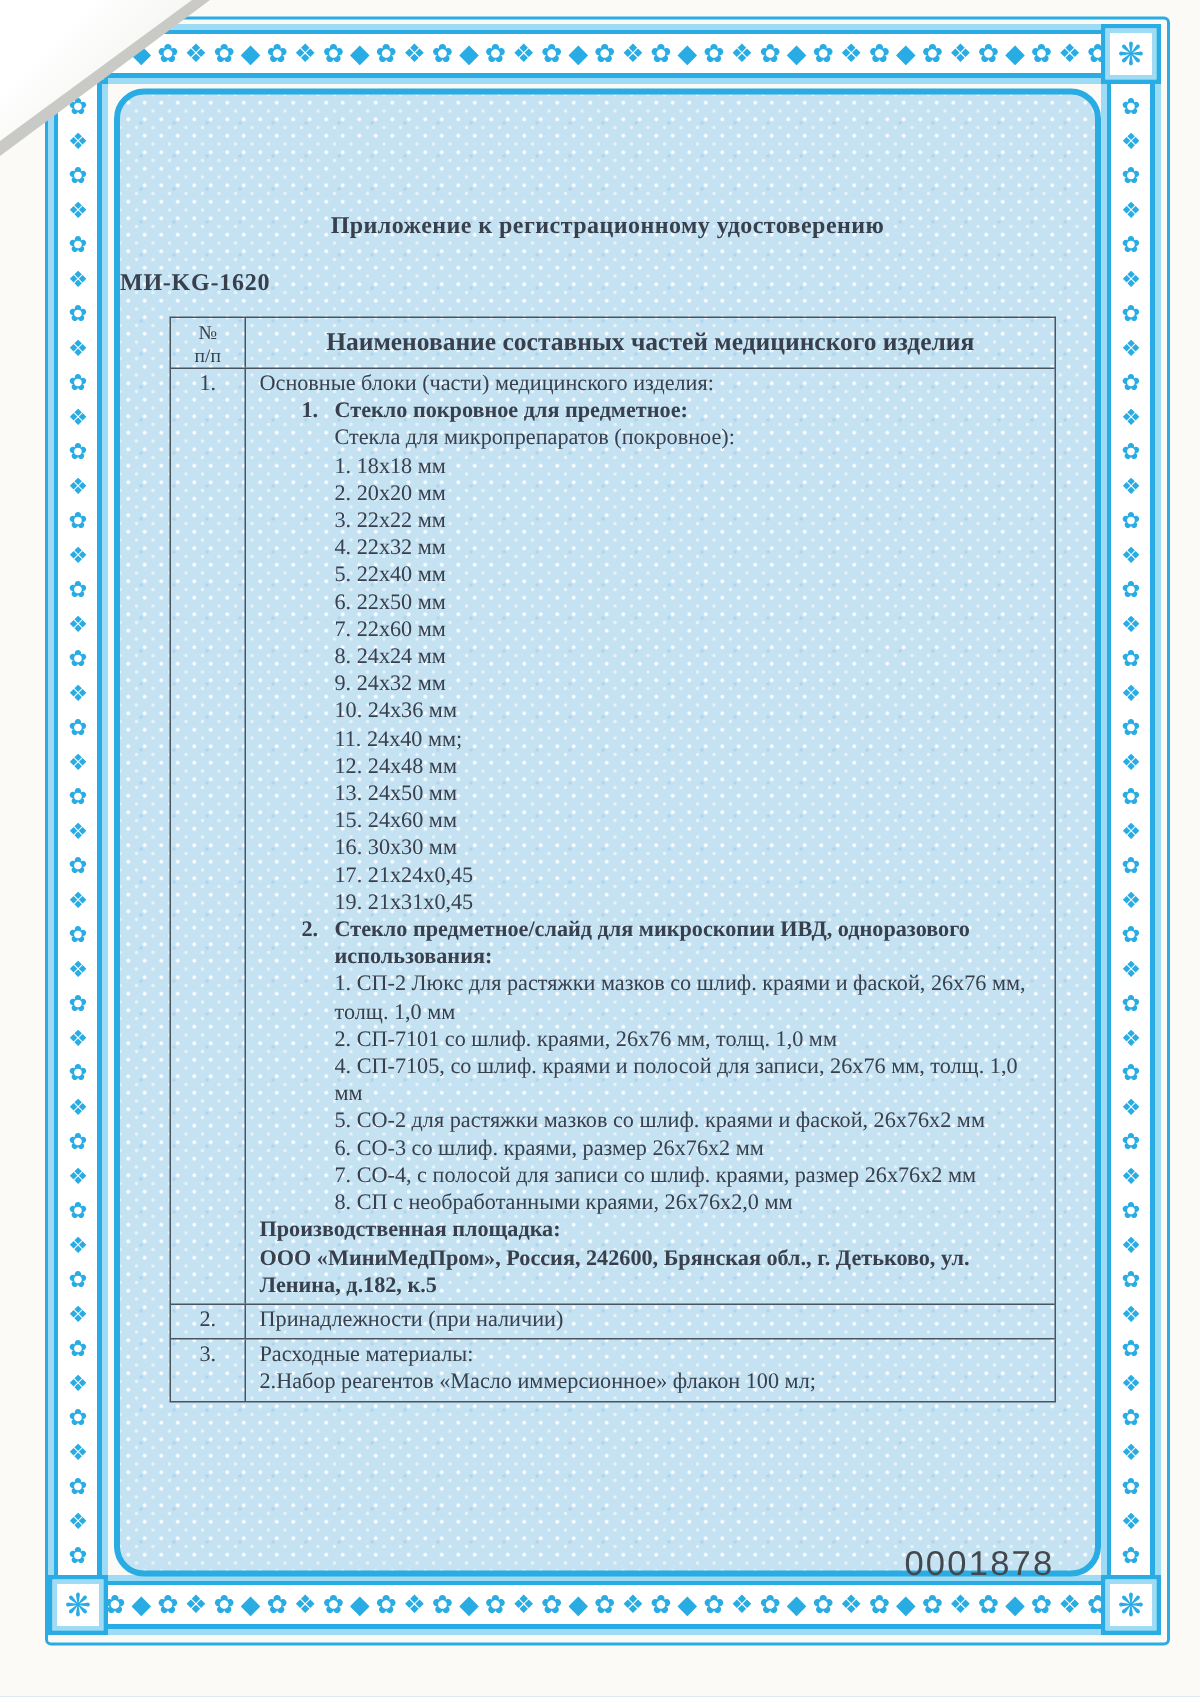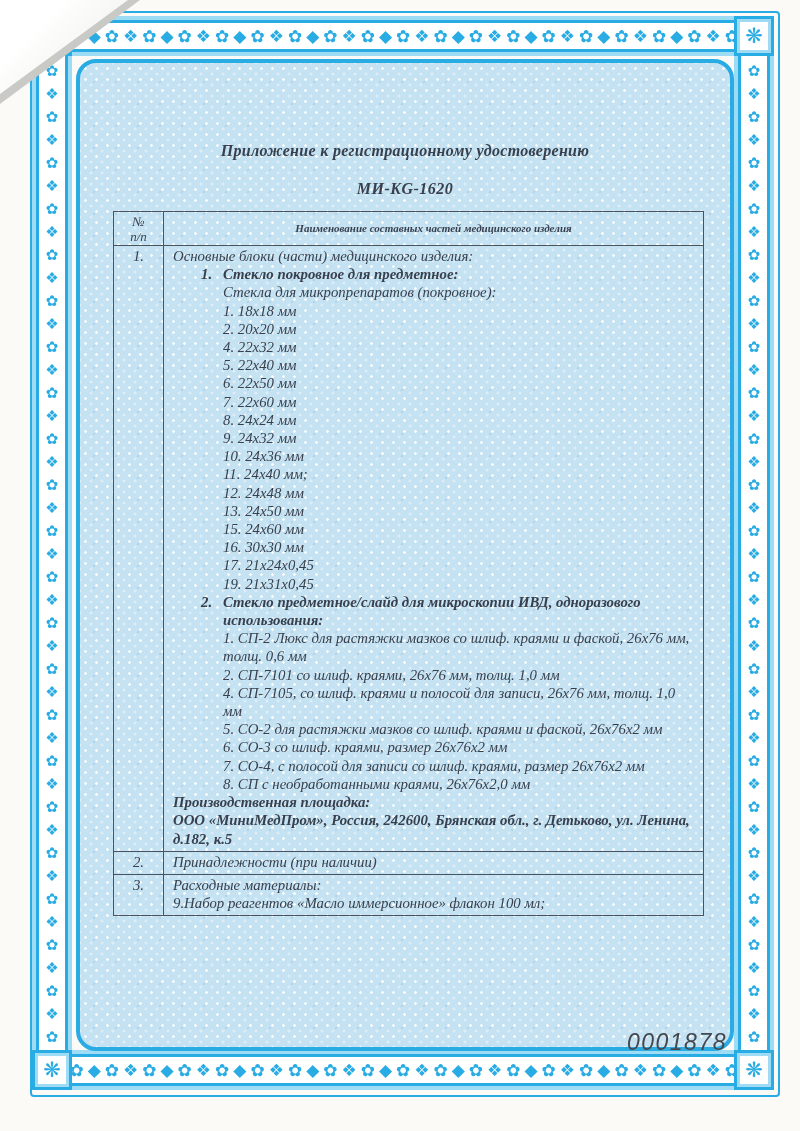--- a/index.html
+++ b/index.html
@@ -30,48 +30,48 @@
 
   
   .inner{position:absolute;left:76px;top:59px;width:658px;height:992px;box-sizing:border-box;
     border:4px solid #29ace3;border-radius:20px;
     background-color:#c5e2f3;
     background-image:
       radial-gradient(circle,rgba(255,255,255,.95) 1.1px,rgba(255,255,255,0) 1.5px),
       radial-gradient(circle,rgba(255,255,255,.55) 1px,rgba(255,255,255,0) 1.4px),
       radial-gradient(circle,rgba(150,195,228,.45) 1px,rgba(150,195,228,0) 1.5px);
     background-size:11px 11px,11px 11px,22px 22px;
-    background-position:0 0,5.5px 5.5px,3px 8px;font-style:italic;}
+    background-position:0 0,5.5px 5.5px,3px 8px;}
 
   .title-block{position:absolute;left:0;top:79px;width:650px;text-align:center;color:#38404d;}
   .title-line{font-weight:bold;font-size:16px;letter-spacing:.3px;}
-  .title-line2{position:absolute;left:0;top:117px;width:650px;text-align:center;
+  .title-line2{position:absolute;left:0;top:117px;width:650px;text-align:left;
     font-weight:bold;font-size:16px;color:#38404d;letter-spacing:.5px;}
 
   
   .tbl{position:absolute;left:33px;top:148px;width:591px;box-sizing:border-box;
     border:1px solid #4a5360;color:#38404d;font-size:14.8px;line-height:18.2px;}
   .thead{display:flex;border-bottom:1px solid #4a5360;}
   .th-num{width:49px;flex:none;border-right:1px solid #4a5360;text-align:center;
     font-size:13px;line-height:15px;padding:2px 0 1px 0;}
   .th-name{flex:1;display:flex;align-items:center;justify-content:center;
-    font-weight:bold;font-size:11px;text-align:left;padding:2px 6px;}
+    font-weight:bold;font-size:17px;text-align:left;padding:2px 6px;}
   .trow{display:flex;border-bottom:1px solid #4a5360;}
   .trow:last-child{border-bottom:none;}
   .td-num{width:49px;flex:none;border-right:1px solid #4a5360;text-align:center;padding-top:1px;}
   .td-body{flex:1;padding:1px 6px 3px 9px;}
   .b-text{}
   .b-heading{font-weight:bold;display:flex;padding-left:28px;}
   .h-num{width:22px;flex:none;}
   .h-text{flex:1;}
   .b-sub{padding-left:50px;}
   .b-item{padding-left:50px;}
   .b-bold{font-weight:bold;}
 
-  .serial{position:absolute;left:43px;top:966px;width:604px;text-align:right;
+  .serial{position:absolute;left:19px;top:966px;width:604px;text-align:right;
     font-family:"Liberation Sans","DejaVu Sans",sans-serif;font-size:23px;letter-spacing:1.5px;color:#43484e;}
 
   
   .fold-shadow{position:absolute;left:0;top:0;width:150px;height:112px;z-index:9;
     background:#c9c9c6;clip-path:polygon(0 0,140px 0,0 104px);}
   .fold{position:absolute;left:0;top:0;width:140px;height:104px;z-index:10;
     background:linear-gradient(135deg,#ffffff 25%,#f4f4f1 60%,#e3e3df 100%);
     clip-path:polygon(0 0,128px 0,0 94px);}
 </style>
 </head>
@@ -119,60 +119,61 @@
             <div class="td-num">1.</div>
             <div class="td-body">
               <div class="b-text">Основные блоки (части) медицинского изделия:</div>
               <div class="b-heading">
                 <span class="h-num">1.</span>
                 <span class="h-text">Стекло покровное для предметное:</span>
               </div>
               <div class="b-sub">Стекла для микропрепаратов (покровное):</div>
               <div class="b-item">1. 18х18 мм</div>
               <div class="b-item">2. 20х20 мм</div>
+              <div class="b-item">3. 22х22 мм</div>
               <div class="b-item">4. 22х32 мм</div>
               <div class="b-item">5. 22х40 мм</div>
               <div class="b-item">6. 22х50 мм</div>
               <div class="b-item">7. 22х60 мм</div>
               <div class="b-item">8. 24х24 мм</div>
               <div class="b-item">9. 24х32 мм</div>
               <div class="b-item">10. 24х36 мм</div>
               <div class="b-item">11. 24х40 мм;</div>
               <div class="b-item">12. 24х48 мм</div>
               <div class="b-item">13. 24х50 мм</div>
               <div class="b-item">15. 24х60 мм</div>
               <div class="b-item">16. 30х30 мм</div>
               <div class="b-item">17. 21х24х0,45</div>
               <div class="b-item">19. 21х31х0,45</div>
               <div class="b-heading">
                 <span class="h-num">2.</span>
                 <span class="h-text">Стекло предметное/слайд для микроскопии ИВД, одноразового использования:</span>
               </div>
-              <div class="b-item">1. СП-2 Люкс для растяжки мазков со шлиф. краями и фаской, 26х76 мм, толщ. 0,6 мм</div>
+              <div class="b-item">1. СП-2 Люкс для растяжки мазков со шлиф. краями и фаской, 26х76 мм, толщ. 1,0 мм</div>
               <div class="b-item">2. СП-7101 со шлиф. краями, 26х76 мм, толщ. 1,0 мм</div>
               <div class="b-item">4. СП-7105, со шлиф. краями и полосой для записи, 26х76 мм, толщ. 1,0 мм</div>
               <div class="b-item">5. СО-2 для растяжки мазков со шлиф. краями и фаской, 26х76х2 мм</div>
               <div class="b-item">6. СО-3 со шлиф. краями, размер 26х76х2 мм</div>
               <div class="b-item">7. СО-4, с полосой для записи со шлиф. краями, размер 26х76х2 мм</div>
               <div class="b-item">8. СП с необработанными краями, 26х76х2,0 мм</div>
               <div class="b-bold">Производственная площадка:</div>
               <div class="b-bold">ООО «МиниМедПром», Россия, 242600, Брянская обл., г. Детьково, ул. Ленина, д.182, к.5</div>
             </div>
           </div>
           <div class="trow">
             <div class="td-num">2.</div>
             <div class="td-body">
               <div class="b-text">Принадлежности (при наличии)</div>
             </div>
           </div>
           <div class="trow">
             <div class="td-num">3.</div>
             <div class="td-body">
               <div class="b-text">Расходные материалы:</div>
-              <div class="b-text">9.Набор реагентов «Масло иммерсионное» флакон 100 мл;</div>
+              <div class="b-text">2.Набор реагентов «Масло иммерсионное» флакон 100 мл;</div>
             </div>
           </div>
         </div>
     </div>
 
     <div class="serial">0001878</div>
   </div>
 
   <div class="fold-shadow"></div>
   <div class="fold"></div>

